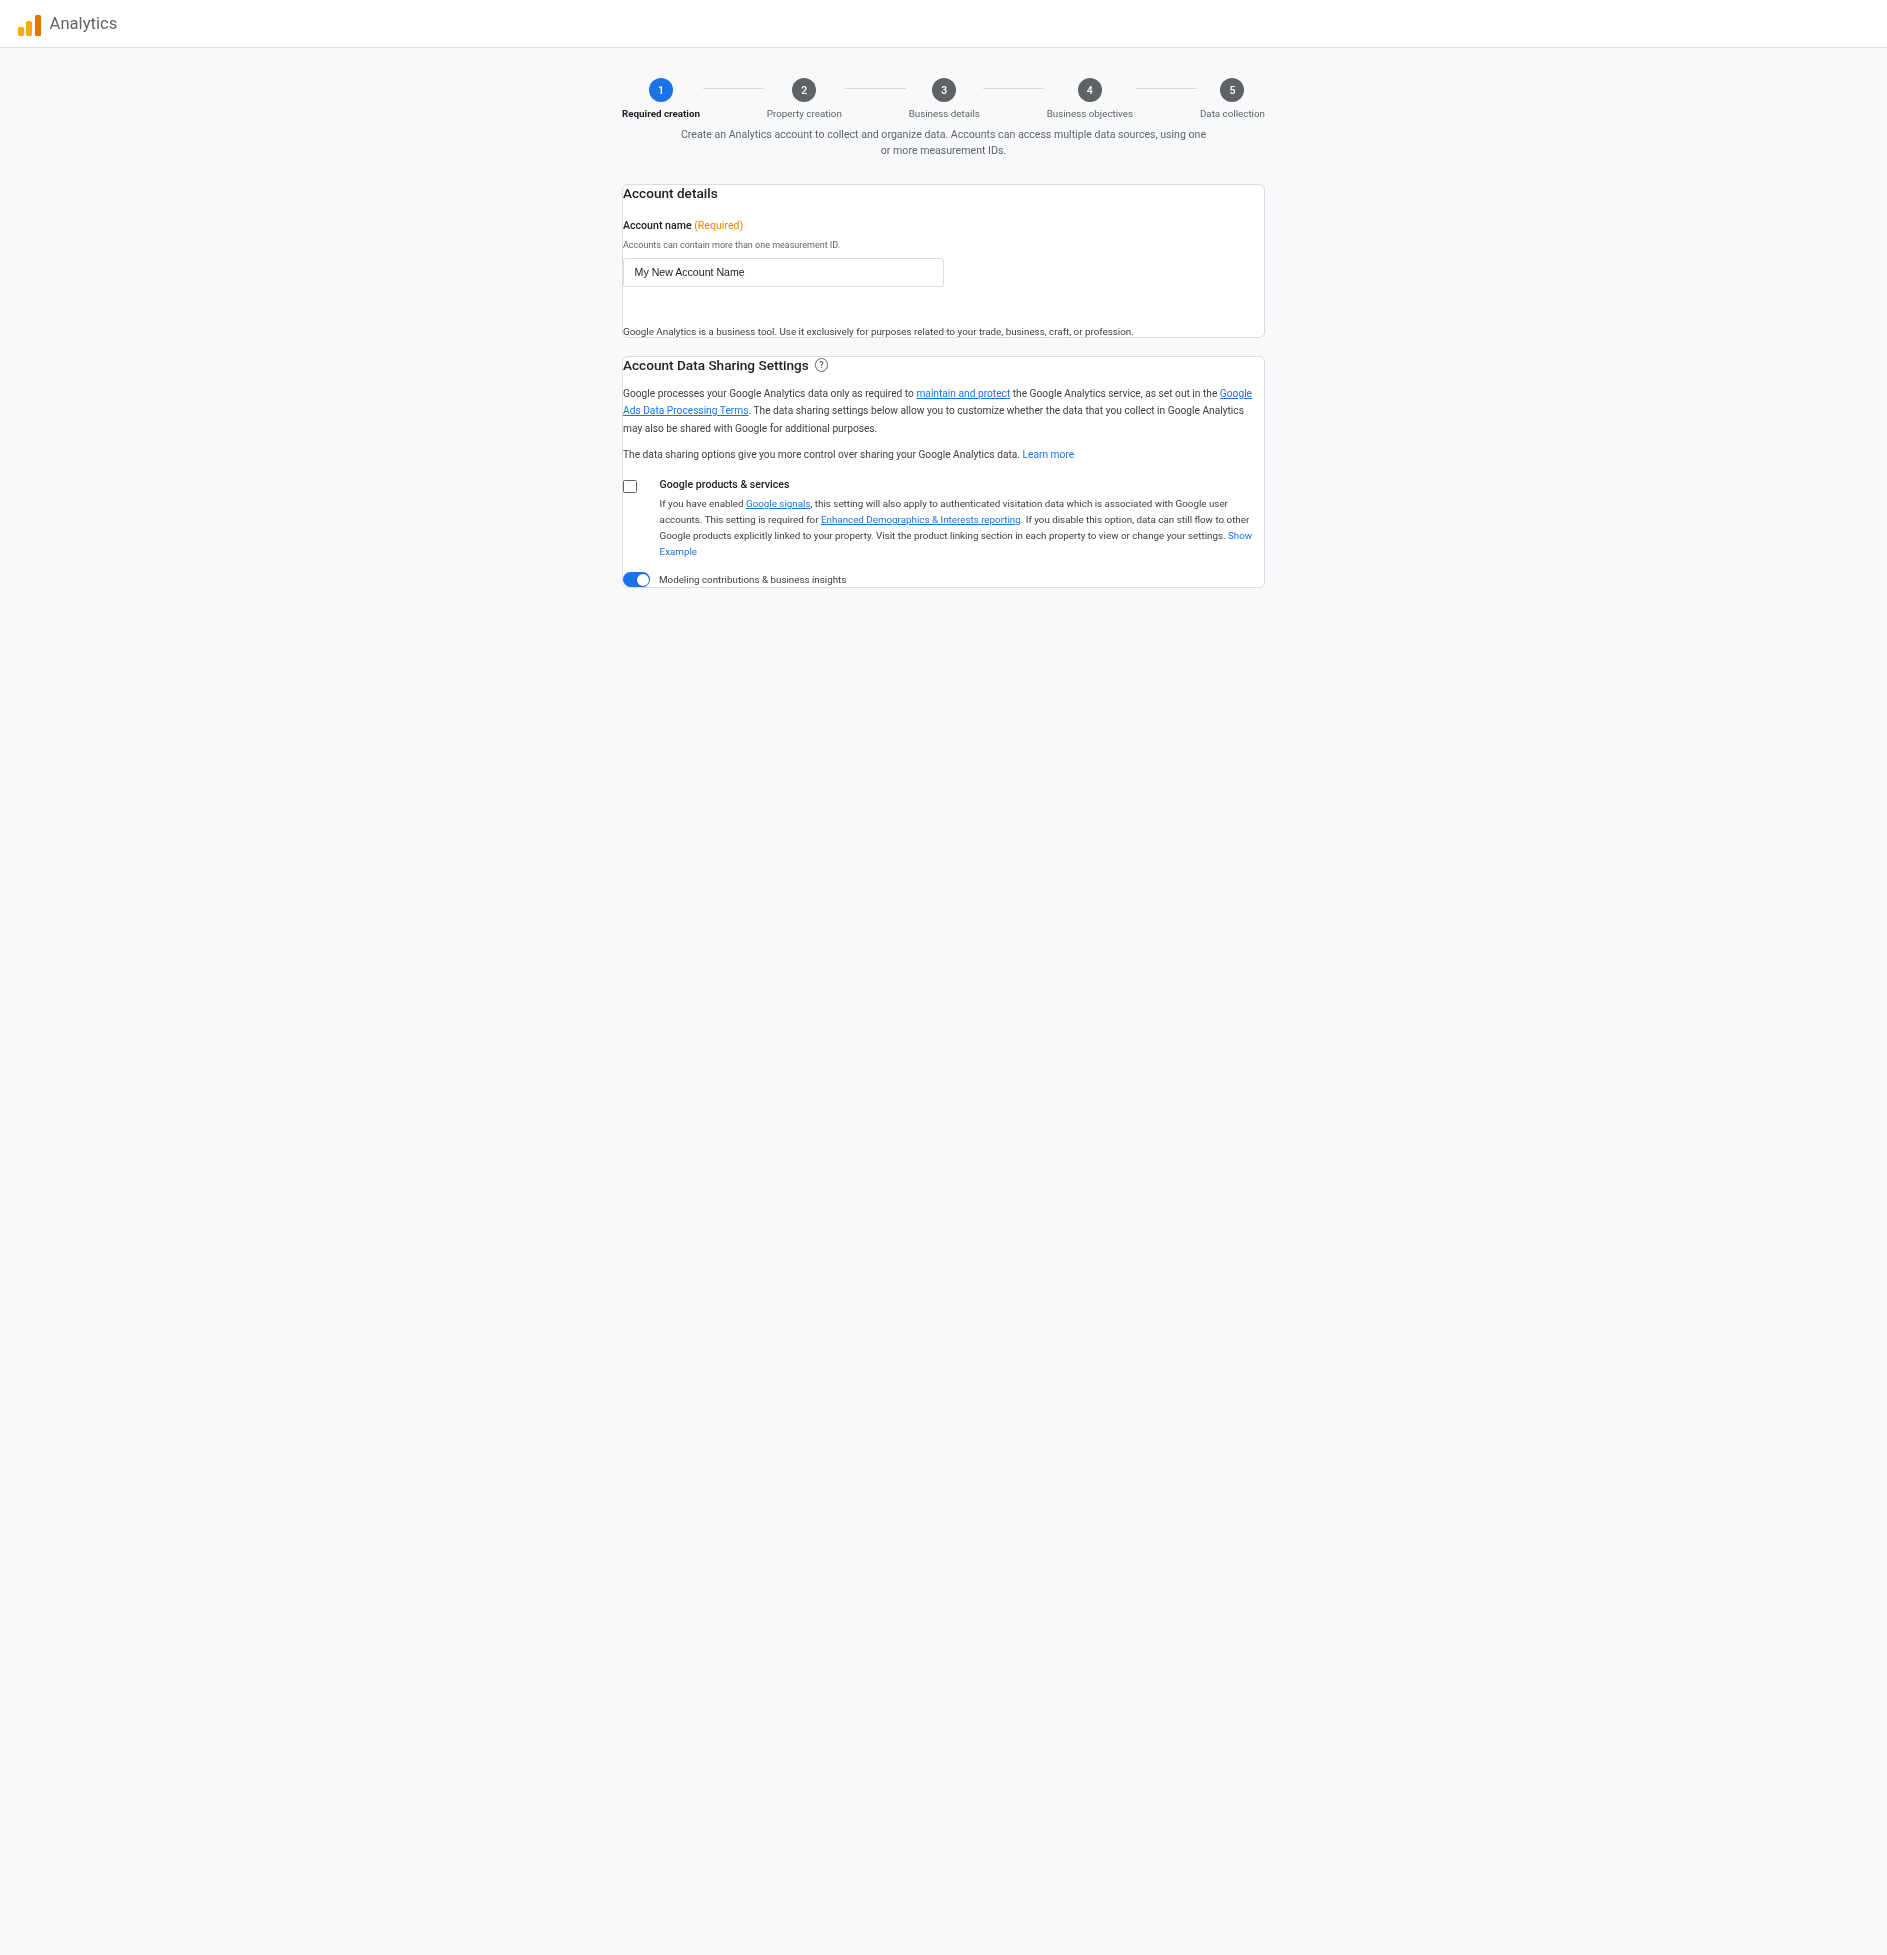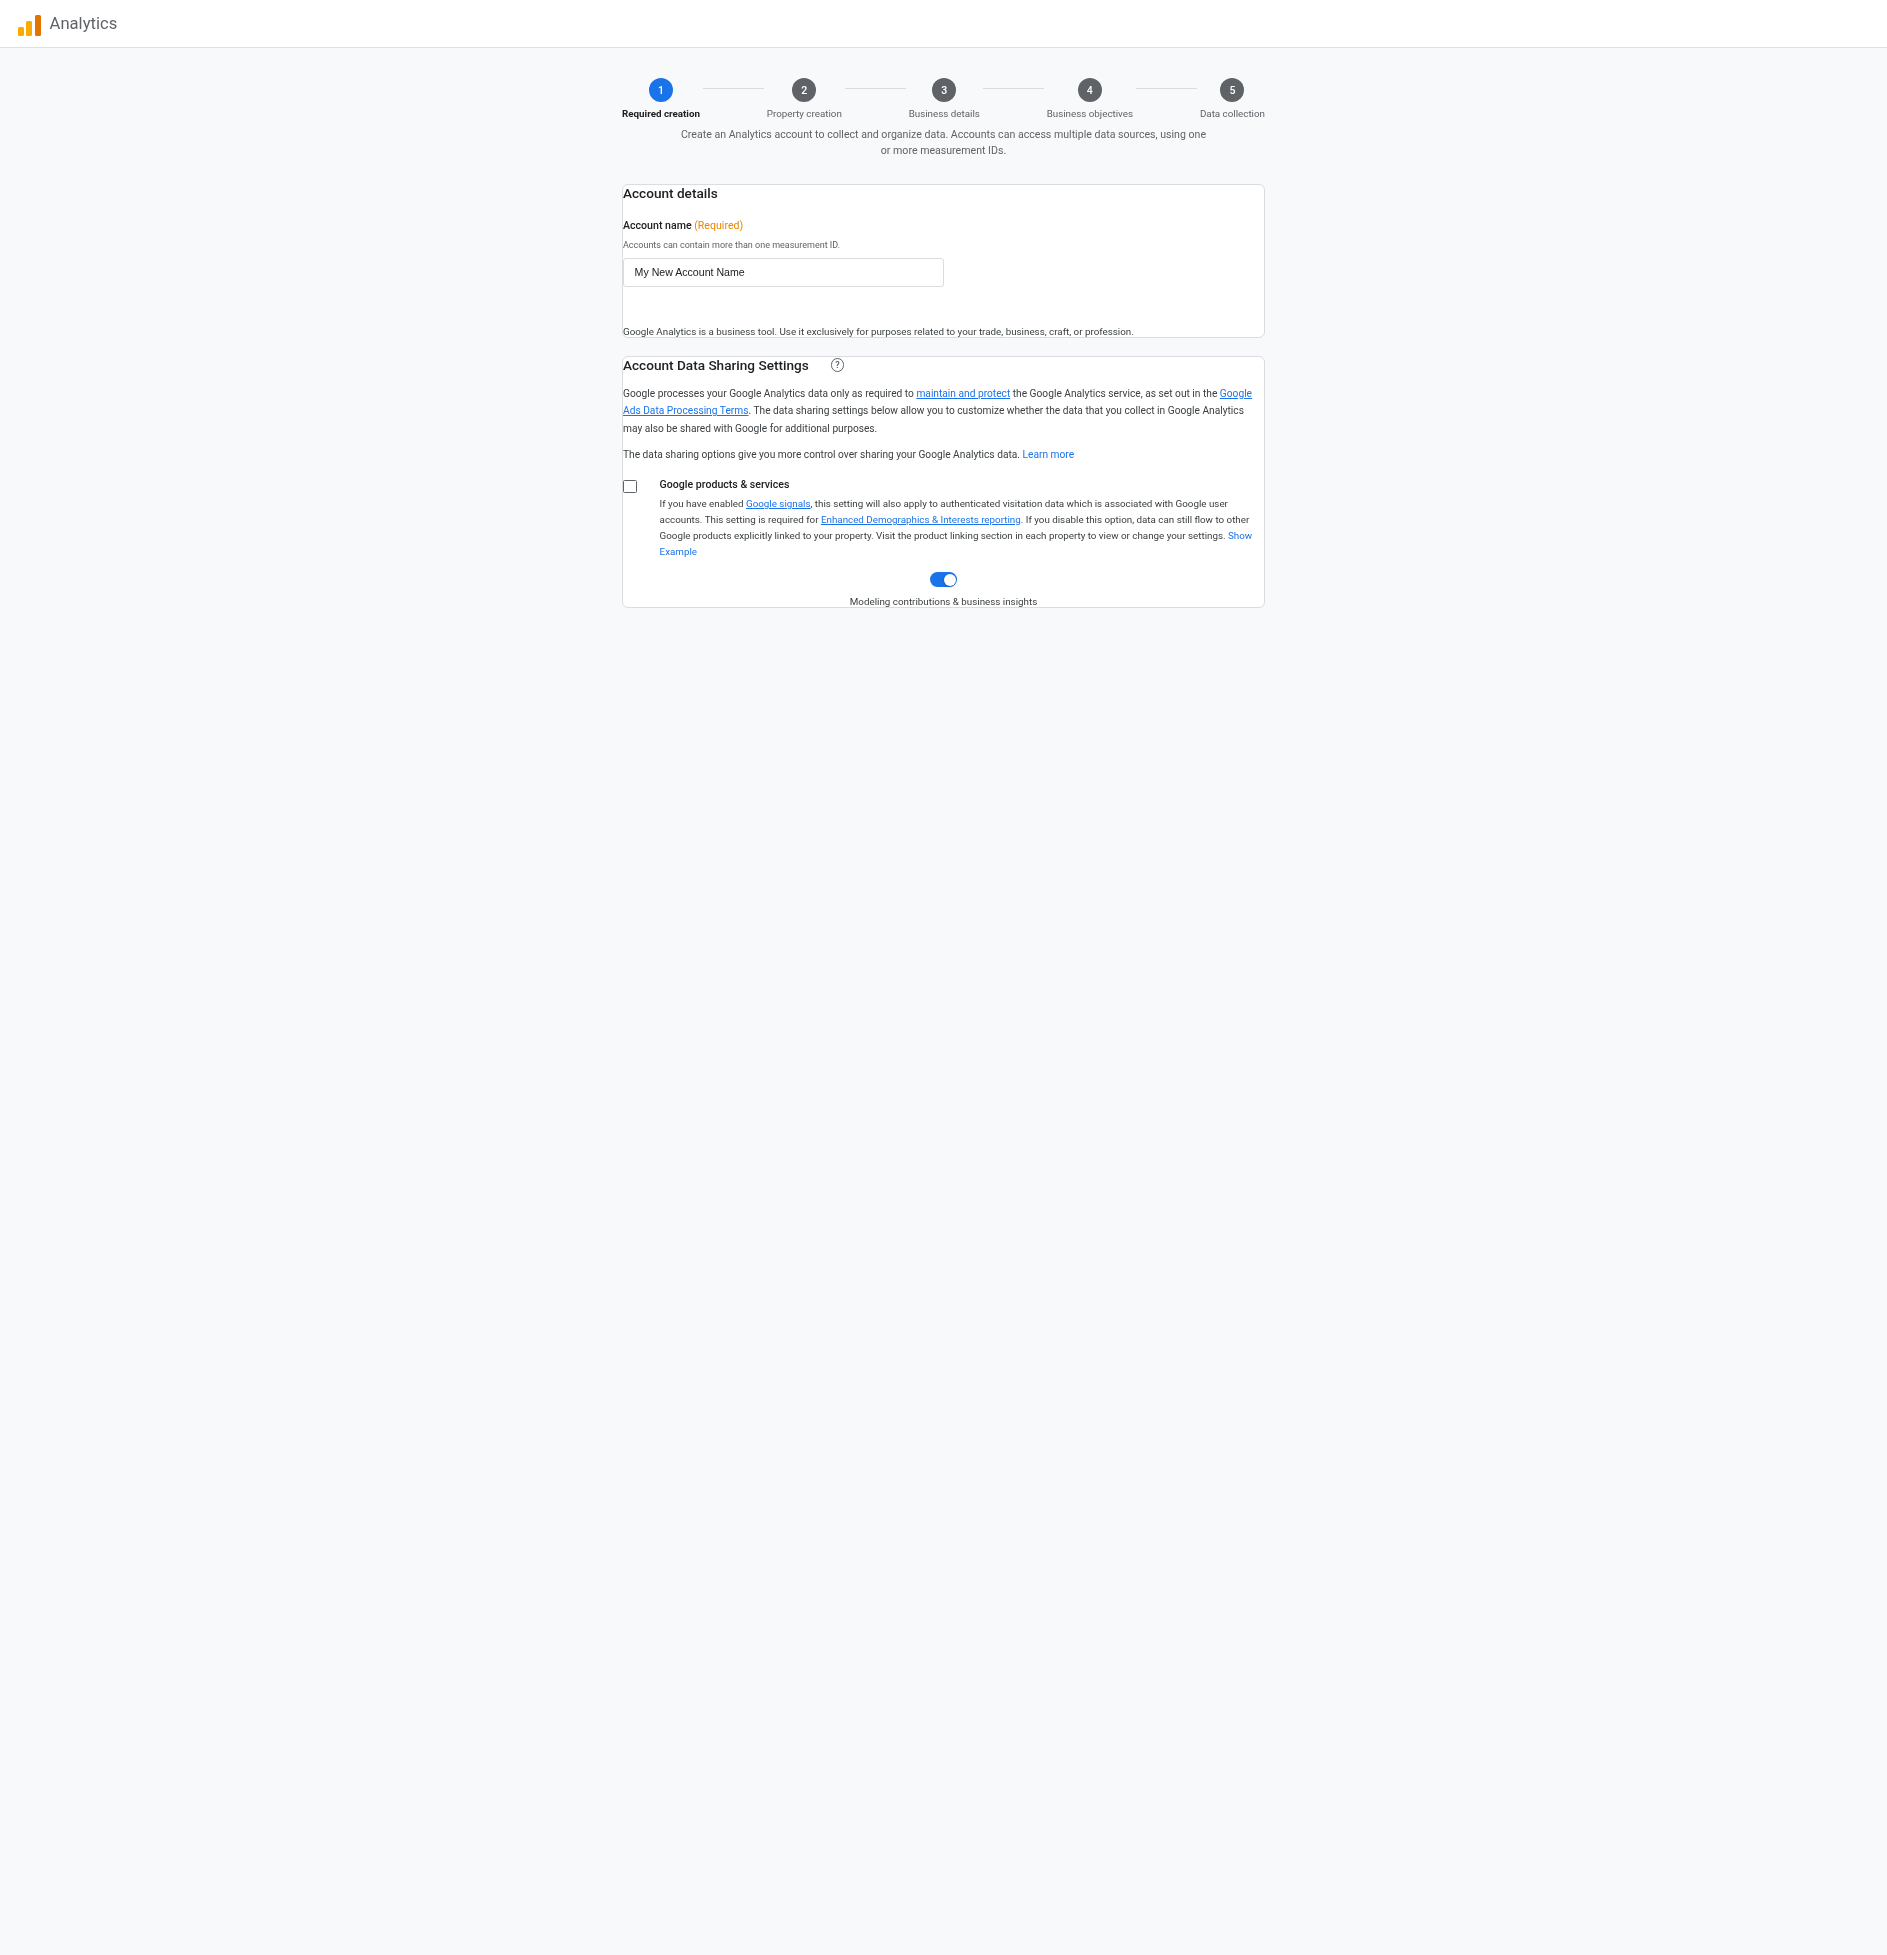--- a/index.html
+++ b/index.html
@@ -100,21 +100,21 @@
       font-size: 9.8px;
       color: #3c4043;
       margin-top: 21px;
       padding-top: 18px;
       border-top: 0;
     }
     
     .data-sharing-header {
       display: flex;
       align-items: center;
-      gap: 22px;
+      gap: 6px;
       margin-bottom: 12px;
     }
     .data-sharing-header h2 {
       margin-bottom: 0;
     }
     .help-icon {
       width: 13.6px;
       height: 13.6px;
       border-radius: 50%;
       border: 1.1px solid #5f6368;
@@ -217,21 +217,20 @@
       height: 0.8px;
       background: #dadce0;
       margin: 0 3px;
       margin-bottom: 19.6px;
     }
     .modeled-row {
       display: flex;
       align-items: center;
       gap: 9px;
       margin-top: 12px;
-      flex-direction: column;
     }
     .toggle {
       width: 27px;
       height: 15px;
       background: #1a73e8;
       border-radius: 7.5px;
       position: relative;
       cursor: pointer;
       flex-shrink: 0;
     }

